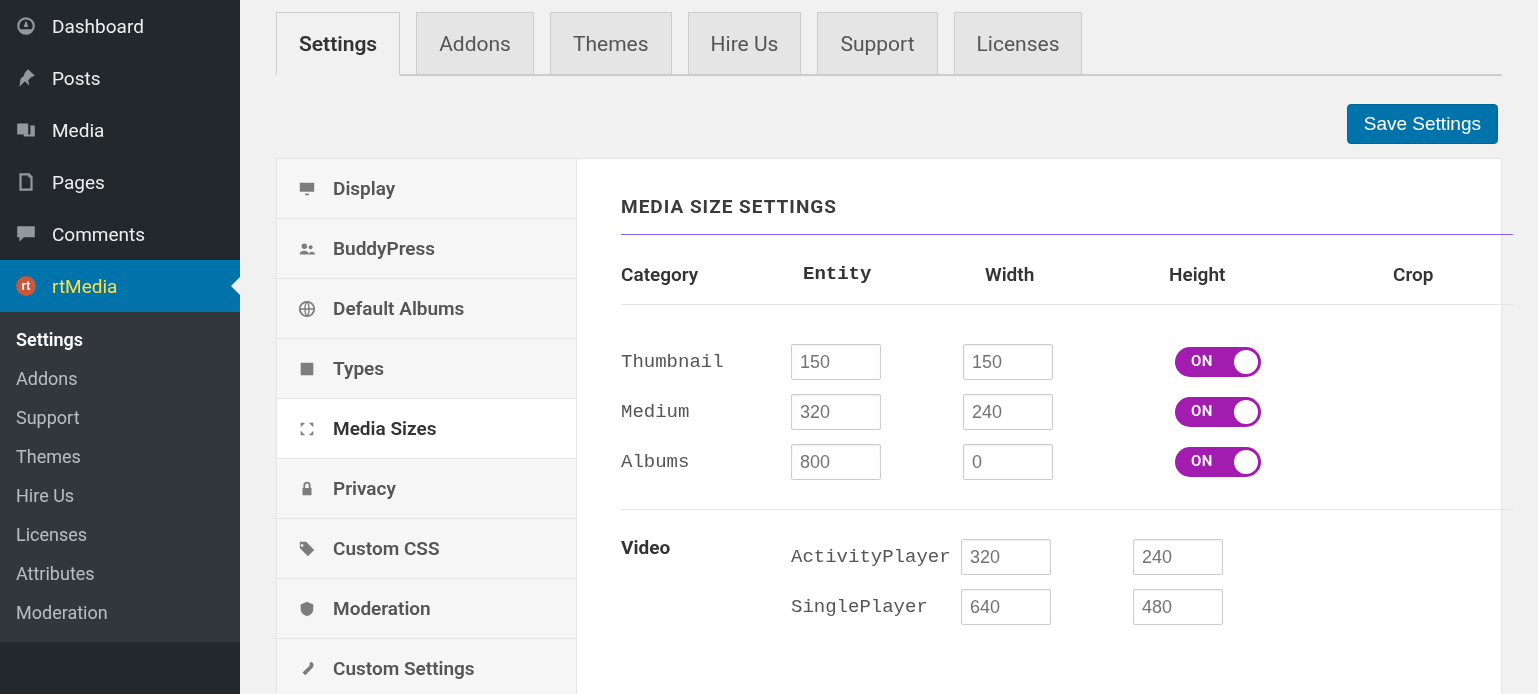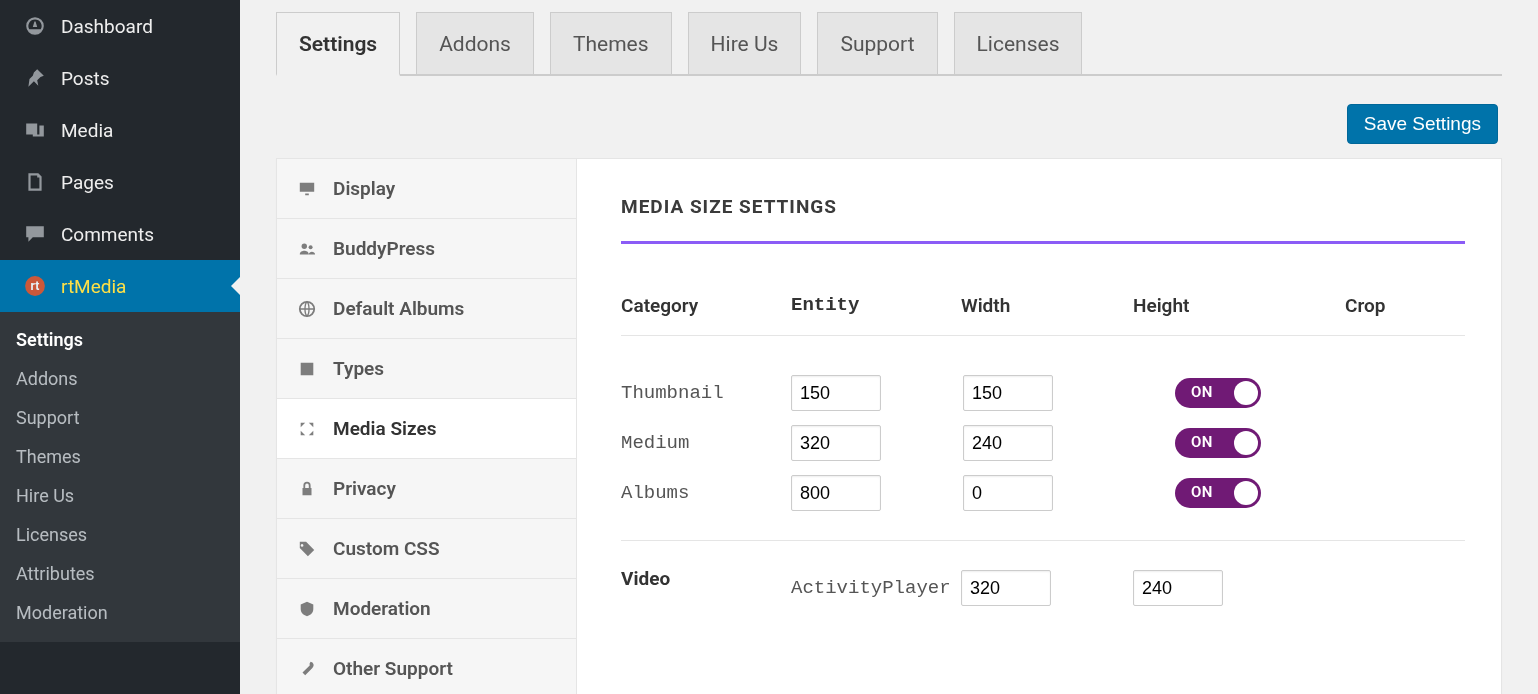--- a/index.html
+++ b/index.html
@@ -18,21 +18,21 @@
     width: 240px;
     height: 694px;
     background: #23282d;
     color: #eee;
     flex: 0 0 240px;
   }
   .wp-item {
     display: flex;
     align-items: center;
     gap: 14px;
-    padding: 0 23px;
+    padding: 0 14px;
     height: 52px;
     font-size: 19px;
     color: #eee;
     cursor: pointer;
     position: relative;
   }
   .wp-item.active {
     background: #0073aa;
     color: #fde047;
   }
@@ -159,33 +159,34 @@
   
   .content {
     flex: 1;
     padding: 36px 44px 40px 44px;
   }
   .content h2 {
     font-size: 19px;
     letter-spacing: 1px;
     font-weight: 700;
     color: #3b3b3b;
-    padding-bottom: 23px;
-    border-bottom: 3px solid #8b5cf6;
-    margin-bottom: 40px;
+    padding-bottom: 16px;
+    border-bottom: 1px solid #8b5cf6;
+    margin-bottom: 18px;
   }
 
   .header-row {
     display:flex;
     font-size: 19px;
     font-weight: 600;
     color: #333;
     padding: 10px 0 18px;
     border-bottom: 1px solid #e5e5e5;
     margin-bottom: 10px;
+    gap: 12px;
   }
   .col-cat   { width: 170px; }
   .col-ent   { width: 170px; font-family: Liberation Mono, monospace; }
   .col-w     { width: 172px; }
   .col-h     { width: 172px; }
   .col-crop  { width: 120px; margin-left: 40px; }
 
   .group {
     display:flex;
     padding: 22px 0;
@@ -206,29 +207,29 @@
     min-height: 50px;
   }
   .row .col-ent { font-size: 19px; color: #555; font-weight: 400; }
   input.num {
     width: 90px;
     height: 36px;
     border: 1px solid #ccc;
     border-radius: 2px;
     font-size: 18px;
     padding: 0 8px;
-    color: #000000;
+    color: #737373;
     background: #fff;
     box-shadow: inset 0 1px 2px rgba(0,0,0,0.07);
   }
 
   .toggle {
     width: 86px; height: 30px;
     border-radius: 15px;
-    background: #701a75;
+    background: #a21caf;
     position: relative;
     cursor: pointer;
   }
   .toggle .knob {
     width: 24px; height: 24px;
     border-radius: 50%;
     background: #fff;
     position: absolute;
     top: 3px; right: 3px;
   }
@@ -397,21 +398,21 @@
             </svg>
           </span>
         <span>Moderation</span>
       </div>
       <div class="vnav-item">
         <span class="vnav-ico">
             <svg viewBox="0 0 20 20" width="18" height="18">
               <path d="M14 2a4 4 0 0 1 2 7l-8 8-3-3 8-8a4 4 0 0 1 1-4z"></path>
             </svg>
           </span>
-        <span>Other Support</span>
+        <span>Custom Settings</span>
       </div>
     </div>
 
     <div class="content">
       <h2>MEDIA SIZE SETTINGS</h2>
 
       <div class="header-row">
         <div class="col-cat">Category</div>
         <div class="col-ent">Entity</div>
         <div class="col-w">Width</div>
@@ -459,18 +460,24 @@
 
       <div class="group">
         <div class="group-label">Video</div>
         <div class="group-rows">
           <div class="row">
             <div class="col-ent">ActivityPlayer</div>
             <div class="col-w"><input class="num" value="320" style=""></div>
             <div class="col-h"><input class="num" value="240" style=""></div>
             <div class="col-crop"></div>
           </div>
+          <div class="row">
+            <div class="col-ent">SinglePlayer</div>
+            <div class="col-w"><input class="num" value="640" style=""></div>
+            <div class="col-h"><input class="num" value="480" style=""></div>
+            <div class="col-crop"></div>
+          </div>
         </div>
       </div>
 
     </div>
   </div>
 </div>
 
 </body></html>

